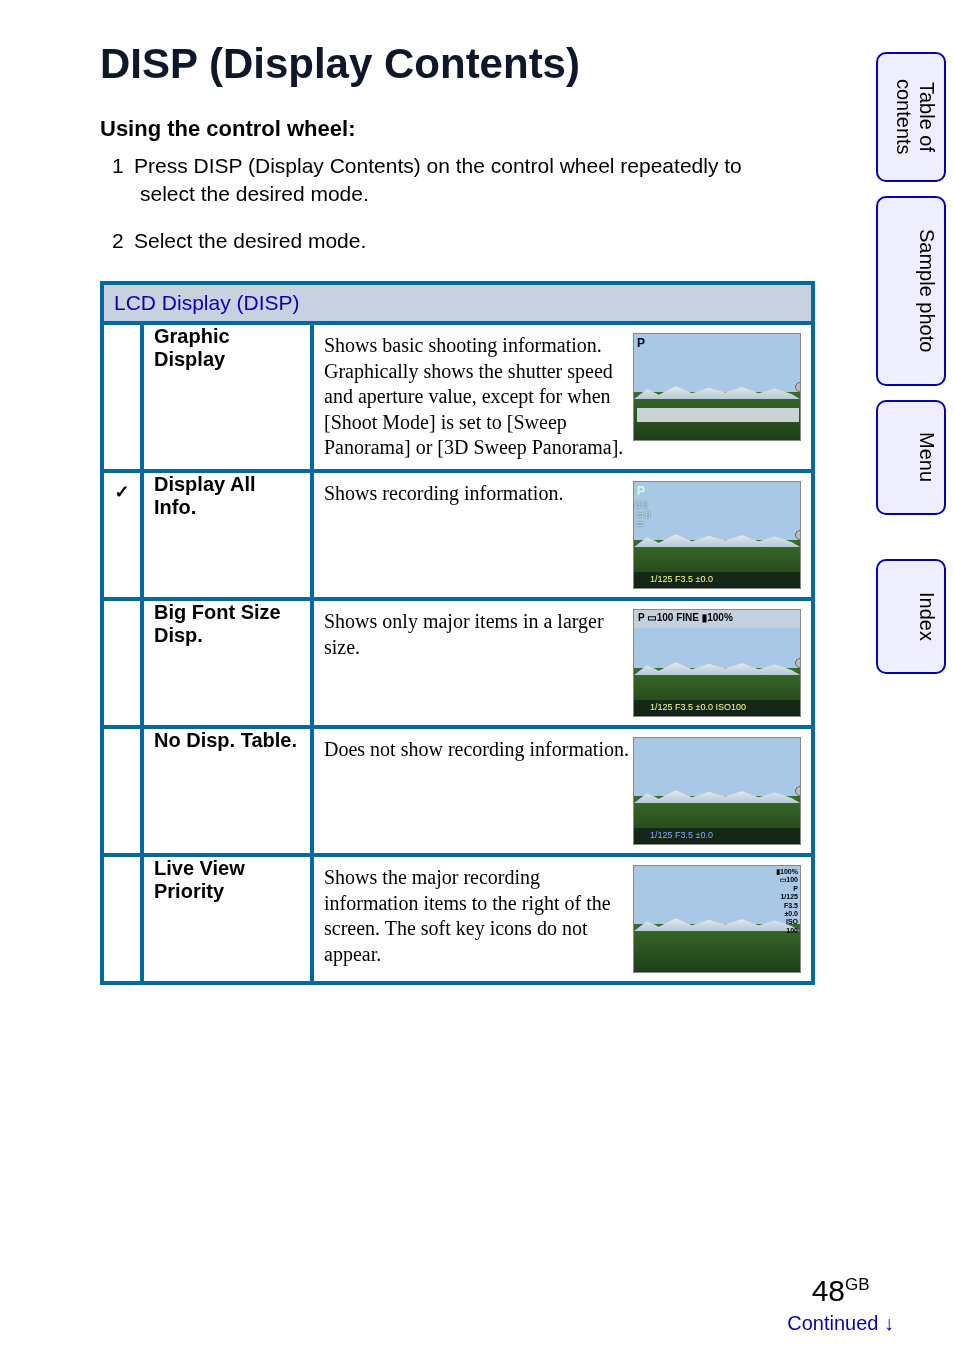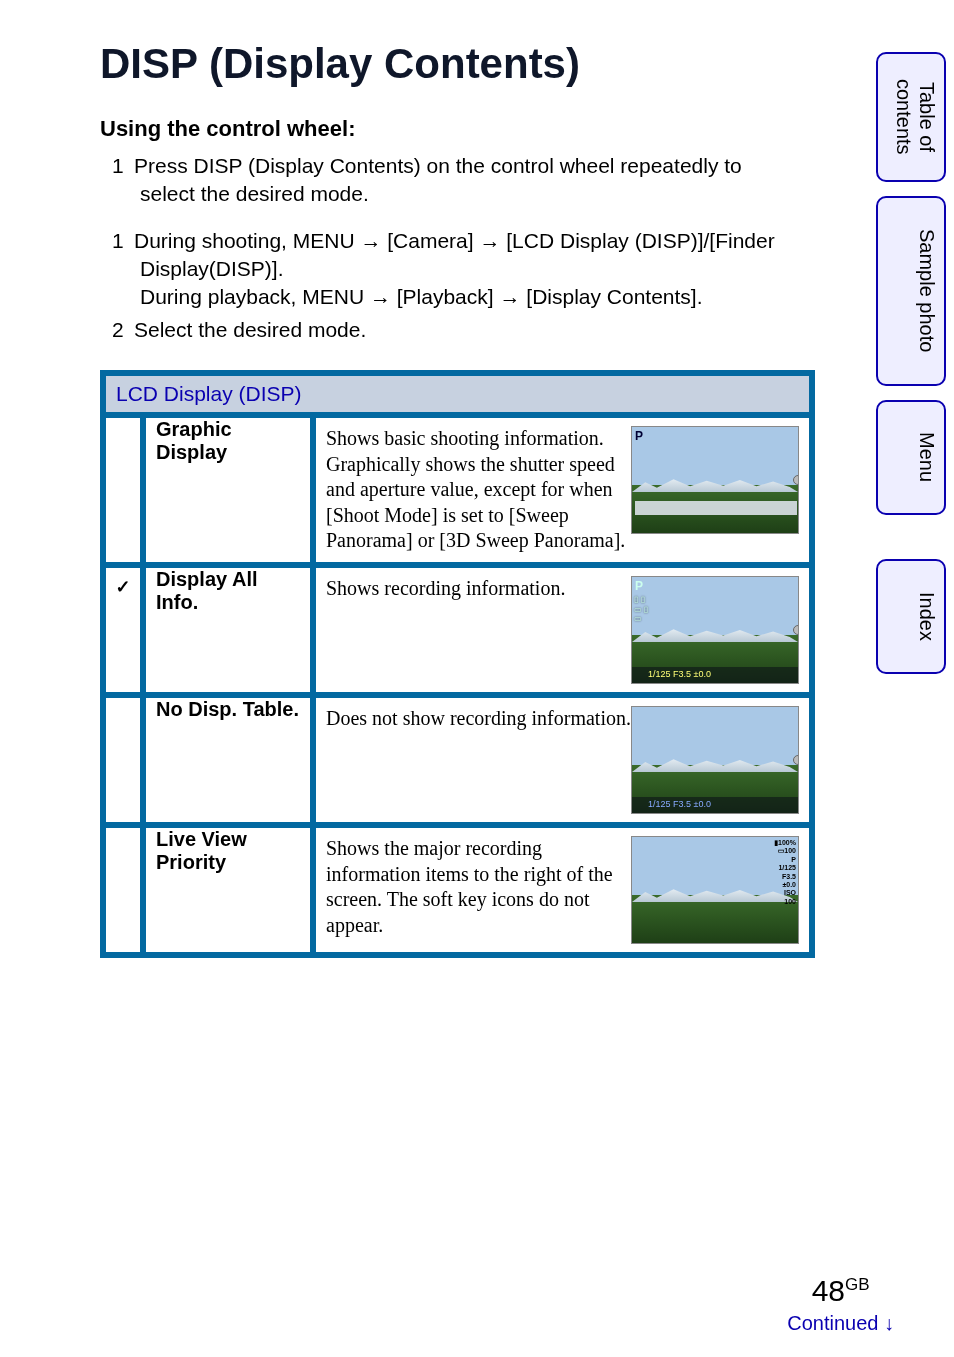--- a/index.html
+++ b/index.html
@@ -48,21 +48,21 @@
     font-weight: bold;
     padding: 8px 14px;
     margin-top: 26px;
   }
   table.disp {
     border-collapse: collapse;
     width: 715px;
     margin-top: 26px;
   }
   table.disp td, table.disp th {
-    border: 6px solid #0369a1;
+    border: 4px solid #0369a1;
     vertical-align: top;
   }
   table.disp .table-title td {
     background: #c7d1e0;
     color: #0a00b0;
     font-size: 21px;
     padding: 6px 10px;
     font-weight: normal;
   }
   td.checkcol { width: 40px; text-align:center; padding-top:8px; font-size:18px;}
@@ -157,22 +157,20 @@
 
 <div class="page">
   <h1 class="title">DISP (Display Contents)</h1>
 
   <div class="subhead">Using the control wheel:</div>
   <ol class="steps">
     <li><span class="num">1</span><span>Press DISP (Display Contents) on the control wheel repeatedly to select the desired mode.</span></li>
   </ol>
 
   <ol class="steps">
-    <li><span class="num">1</span><span style="white-space:pre-line;">During shooting, MENU → [Camera] → [LCD Display (DISP)]/[Finder Display(DISP)].
-During playback, MENU → [Playback] → [Display Contents].</span></li>
     <li><span class="num">2</span><span>Select the desired mode.</span></li>
   </ol>
 
 
   <table class="disp">
     <tbody>
         <tr class="table-title">
           <td colspan="3">LCD Display (DISP)</td>
         </tr>
 
@@ -202,20 +200,35 @@
             <div class="mtn"></div>
             <div class="p-badge" style="color:#cfe;">P</div>
             <div class="overlay-left">▯ ▯<br>▭ ▯<br>▭</div>
             <div class="botband">1/125  F3.5 ±0.0</div>
             <div class="dot"></div>
           </div>
         </div>
       </td>
     </tr>
 
+    <tr>
+      <td class="checkcol"></td>
+      <td class="namecol">Big Font Size Disp.</td>
+      <td class="desccol">
+        <div class="desc-wrap">
+          <div class="desc-text">Shows only major items in a larger size.</div>
+          <div class="thumb big">
+            <div class="mtn"></div>
+            <div class="topband">P ▭100   FINE   ▮100%</div>
+            <div class="botband" style="color:#ff8;">1/125   F3.5  ±0.0  ISO100</div>
+            <div class="dot"></div>
+          </div>
+        </div>
+      </td>
+    </tr>
 
     <tr>
       <td class="checkcol"></td>
       <td class="namecol">No Disp. Table.</td>
       <td class="desccol">
         <div class="desc-wrap">
           <div class="desc-text">Does not show recording information.</div>
           <div class="thumb">
             <div class="mtn"></div>
             <div class="botband" style="color:#8af;">1/125  F3.5 ±0.0</div>

